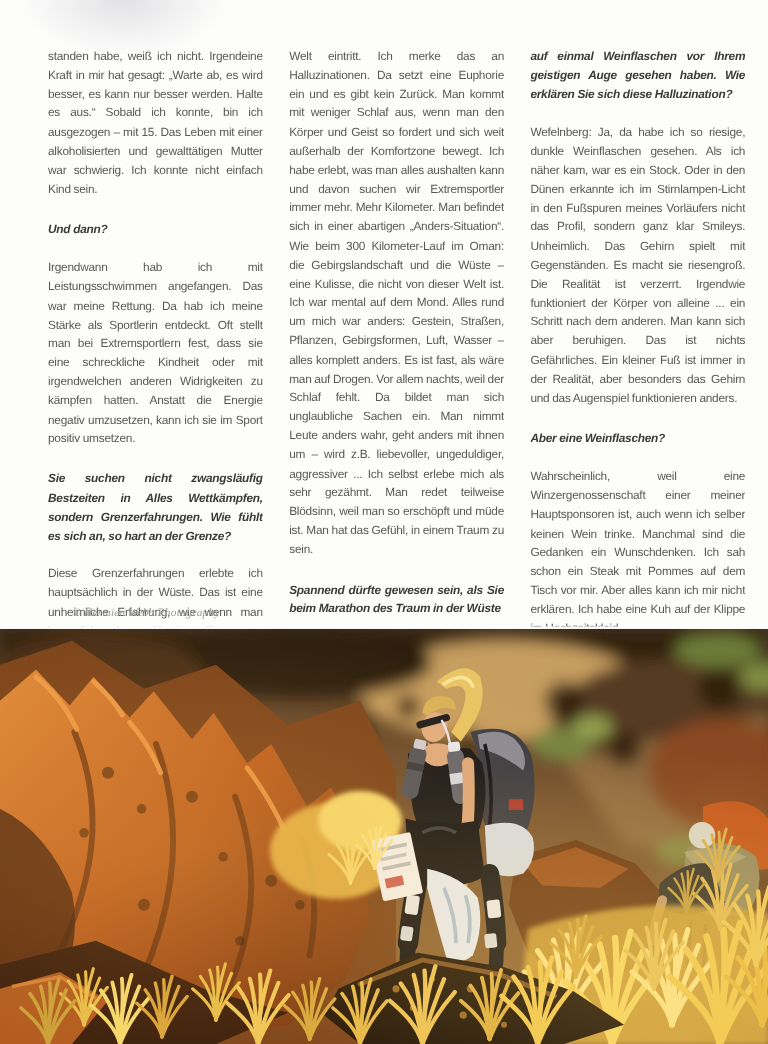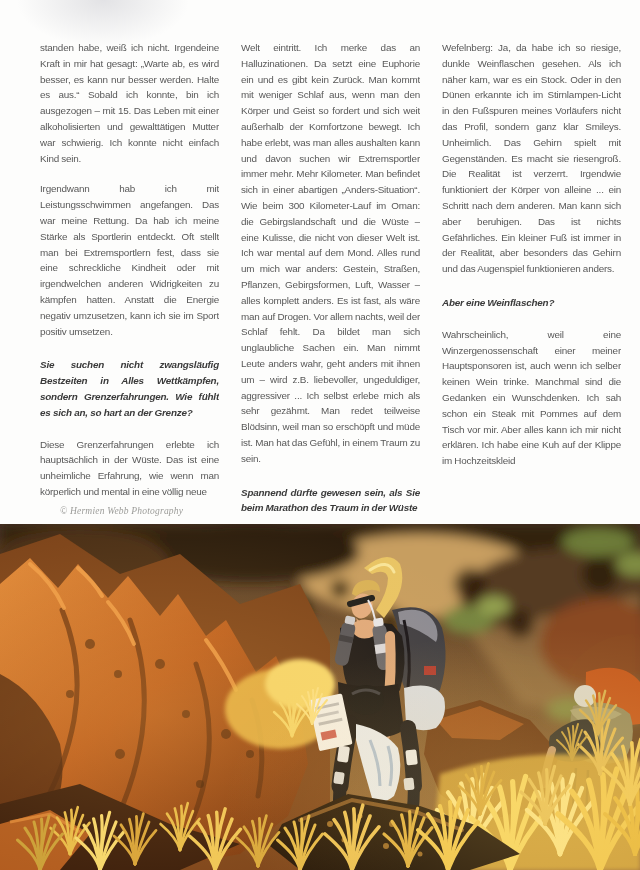--- a/index.html
+++ b/index.html
@@ -41,29 +41,31 @@
 </style>
 </head>
 <body>
 
 <div class="page">
   <div class="scan-smudge"></div>
 
   <main class="columns">
     <section class="col">
       <p class="para">standen habe, weiß ich nicht. Irgendeine Kraft in mir hat gesagt: „Warte ab, es wird besser, es kann nur besser werden. Halte es aus.“ Sobald ich konnte, bin ich ausgezogen – mit 15. Das Leben mit einer alkoholisierten und gewalttätigen Mutter war schwierig. Ich konnte nicht einfach Kind sein.</p>
+      <p class="question">Und dann?</p>
       <p class="para">Irgendwann hab ich mit Leistungsschwimmen angefangen. Das war meine Rettung. Da hab ich meine Stärke als Sportlerin entdeckt. Oft stellt man bei Extremsportlern fest, dass sie eine schreckliche Kindheit oder mit irgendwelchen anderen Widrigkeiten zu kämpfen hatten. Anstatt die Energie negativ umzusetzen, kann ich sie im Sport positiv umsetzen.</p>
       <p class="question">Sie suchen nicht zwangsläufig Bestzeiten in Alles Wettkämpfen, sondern Grenzerfahrungen. Wie fühlt es sich an, so hart an der Grenze?</p>
       <p class="para">Diese Grenzerfahrungen erlebte ich hauptsächlich in der Wüste. Das ist eine unheimliche Erfahrung, wie wenn man körperlich und mental in eine völlig neue</p>
     </section>
     <section class="col">
       <p class="para">Welt eintritt. Ich merke das an Halluzinationen. Da setzt eine Euphorie ein und es gibt kein Zurück. Man kommt mit weniger Schlaf aus, wenn man den Körper und Geist so fordert und sich weit außerhalb der Komfortzone bewegt. Ich habe erlebt, was man alles aushalten kann und davon suchen wir Extremsportler immer mehr. Mehr Kilometer. Man befindet sich in einer abartigen „Anders-Situation“. Wie beim 300 Kilometer-Lauf im Oman: die Gebirgslandschaft und die Wüste – eine Kulisse, die nicht von dieser Welt ist. Ich war mental auf dem Mond. Alles rund um mich war anders: Gestein, Straßen, Pflanzen, Gebirgsformen, Luft, Wasser – alles komplett anders. Es ist fast, als wäre man auf Drogen. Vor allem nachts, weil der Schlaf fehlt. Da bildet man sich unglaubliche Sachen ein. Man nimmt Leute anders wahr, geht anders mit ihnen um – wird z.B. liebevoller, ungeduldiger, aggressiver ... Ich selbst erlebe mich als sehr gezähmt. Man redet teilweise Blödsinn, weil man so erschöpft und müde ist. Man hat das Gefühl, in einem Traum zu sein.</p>
       <p class="question">Spannend dürfte gewesen sein, als Sie beim Marathon des Traum in der Wüste</p>
     </section>
     <section class="col">
+      <p class="question">auf einmal Weinflaschen vor Ihrem geistigen Auge gesehen haben. Wie erklären Sie sich diese Halluzination?</p>
       <p class="para">Wefelnberg: Ja, da habe ich so riesige, dunkle Weinflaschen gesehen. Als ich näher kam, war es ein Stock. Oder in den Dünen erkannte ich im Stirnlampen-Licht in den Fußspuren meines Vorläufers nicht das Profil, sondern ganz klar Smileys. Unheimlich. Das Gehirn spielt mit Gegenständen. Es macht sie riesengroß. Die Realität ist verzerrt. Irgendwie funktioniert der Körper von alleine ... ein Schritt nach dem anderen. Man kann sich aber beruhigen. Das ist nichts Gefährliches. Ein kleiner Fuß ist immer in der Realität, aber besonders das Gehirn und das Augenspiel funktionieren anders.</p>
       <p class="question">Aber eine Weinflaschen?</p>
       <p class="para">Wahrscheinlich, weil eine Winzergenossenschaft einer meiner Hauptsponsoren ist, auch wenn ich selber keinen Wein trinke. Manchmal sind die Gedanken ein Wunschdenken. Ich sah schon ein Steak mit Pommes auf dem Tisch vor mir. Aber alles kann ich mir nicht erklären. Ich habe eine Kuh auf der Klippe im Hochzeitskleid</p>
     </section>
   </main>
 
   <div class="credit">© Hermien Webb Photography</div>
 
   <figure class="photo" style="margin:0">
     <svg width="640" height="346" viewBox="0 0 640 346">

